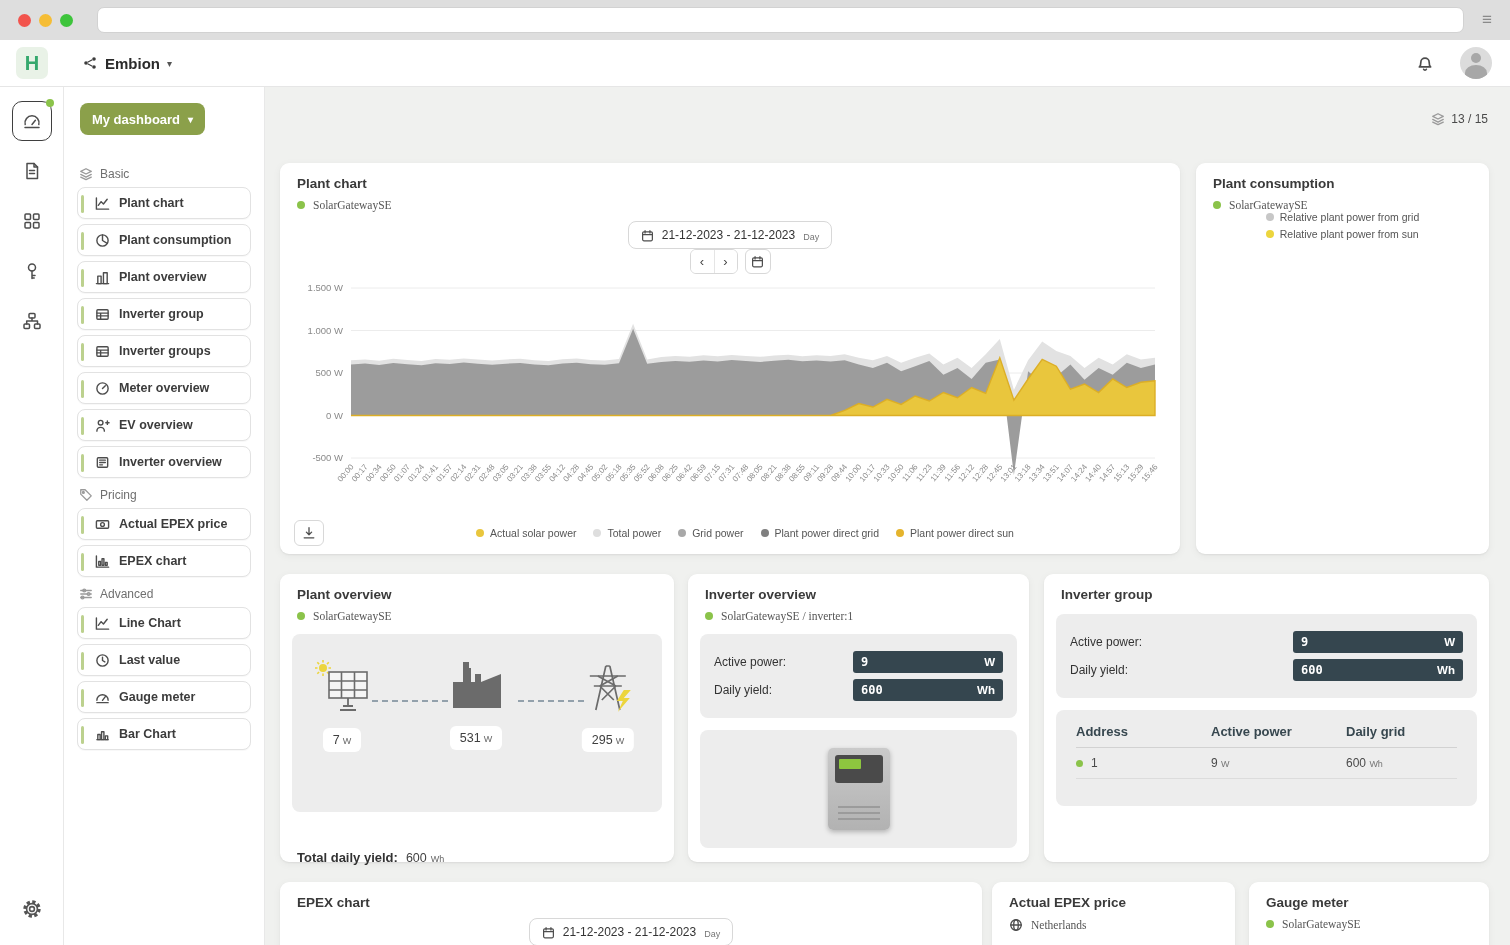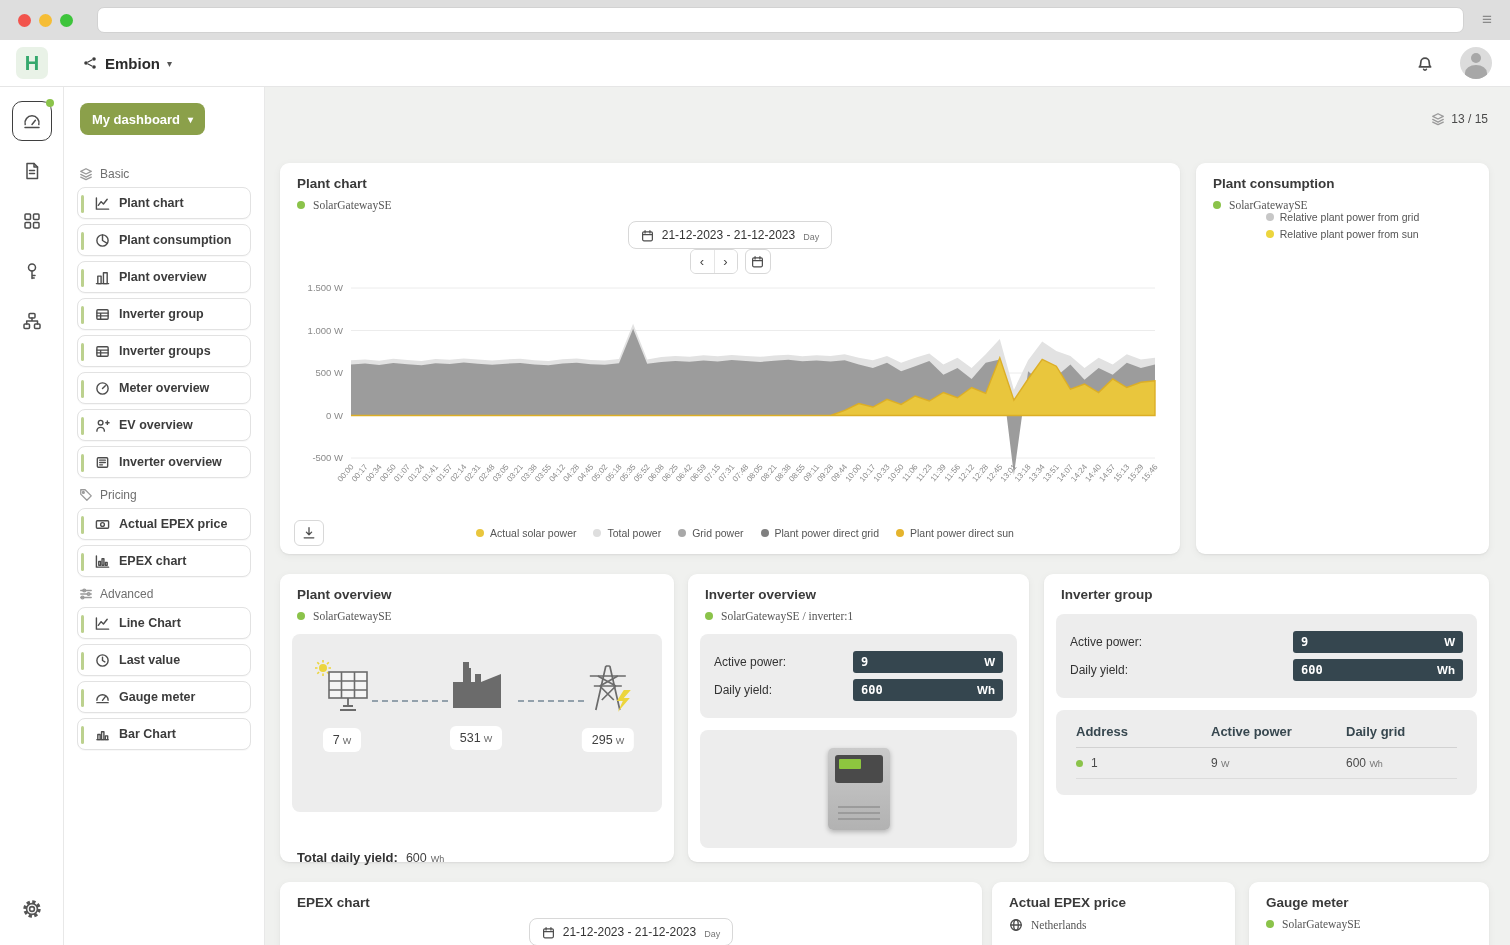--- a/index.html
+++ b/index.html
@@ -161,21 +161,21 @@
     background:linear-gradient(#cacaca,#b2b2b2); box-shadow:0 2px 5px rgba(0,0,0,0.25);
     position:relative; }
   .device-top { position:absolute; top:7px; left:7px; right:7px; height:28px;
     background:#4a4a4a; border-radius:3px; }
   .device-screen { position:absolute; top:4px; left:4px; width:22px; height:10px;
     background:#8dc63f; border-radius:1px; }
   .device-vents { position:absolute; bottom:10px; left:10px; right:10px; height:14px;
     background:repeating-linear-gradient(#9b9b9b 0 2px, transparent 2px 6px); }
 
   
-  .table-panel { margin:12px 12px 0; background:#ededed; border-radius:8px; padding:10px 20px 16px; }
+  .table-panel { margin:12px 12px 0; background:#ededed; border-radius:8px; padding:10px 20px 27px; }
   .tbl-head { display:grid; grid-template-columns:135px 135px 1fr; font-size:13px;
     font-weight:bold; color:#37474f; padding:4px 0 8px; border-bottom:1px solid #d2d2d2; }
   .tbl-row { display:grid; grid-template-columns:135px 135px 1fr; align-items:center;
     padding:8px 0; border-bottom:1px solid #dcdcdc; font-size:12px; color:#4a4a4a; }
   .cell-addr { display:flex; align-items:center; gap:8px; }
   .cu { font-size:9px; color:#777; }
 
   .region-row { display:flex; align-items:center; gap:8px; margin-top:8px; }
 </style>
 </head>

